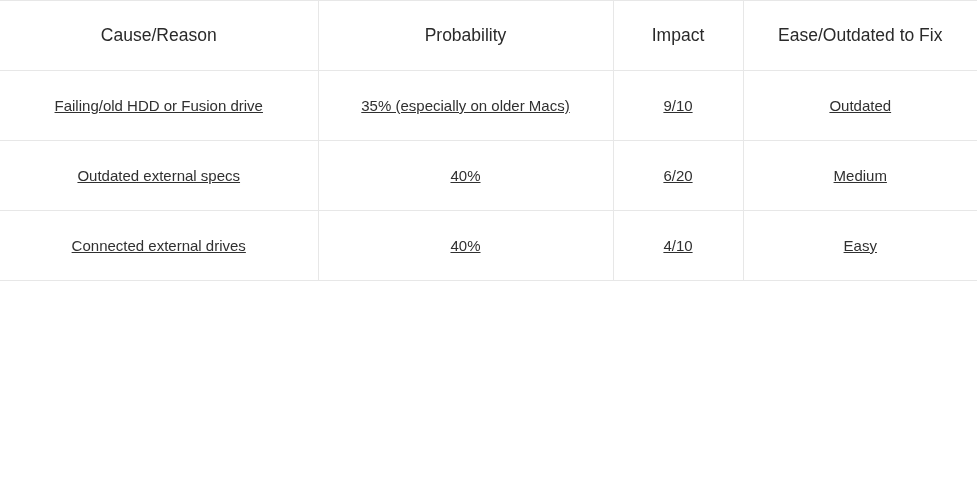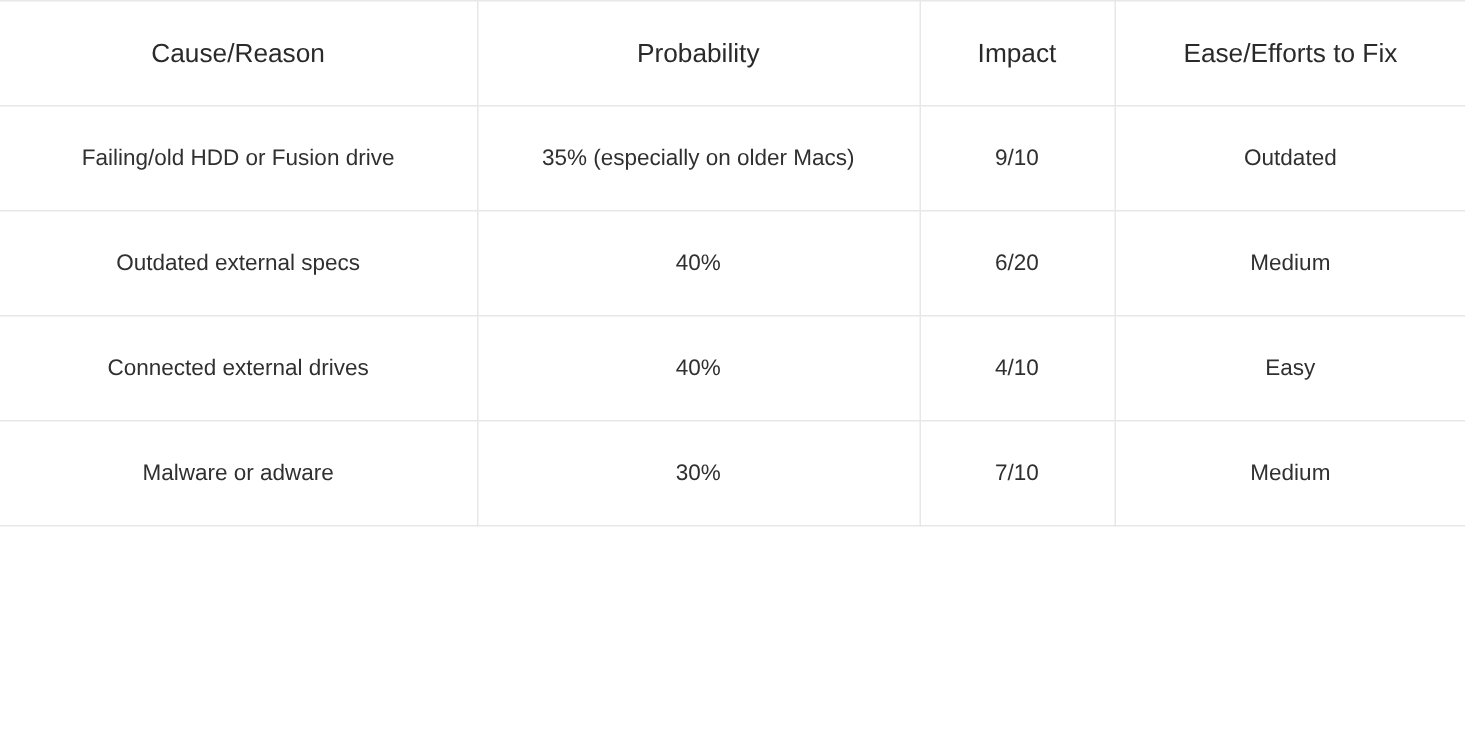--- a/index.html
+++ b/index.html
@@ -53,39 +53,40 @@
     border-right: none;
   }
   table.data-table thead th {
     font-size: 17.5px;
     color: #2a2a2a;
     font-weight: 400;
   }
   table.data-table tbody td {
     font-size: 15px;
     color: #303030;
+    text-decoration: underline;
   }
 </style>
 </head>
 <body>
 
 <div class="table-wrap">
   <table class="data-table">
     <colgroup>
       <col class="col-cause">
       <col class="col-prob">
       <col class="col-impact">
       <col class="col-ease">
     </colgroup>
     <thead>
       <tr>
         <th>Cause/Reason</th>
         <th>Probability</th>
         <th>Impact</th>
-        <th>Ease/Efforts to Fix</th>
+        <th>Ease/Outdated to Fix</th>
       </tr>
     </thead>
     <tbody>
       <tr>
         <td>Failing/old HDD or Fusion drive</td>
         <td>35% (especially on older Macs)</td>
         <td>9/10</td>
         <td>Outdated</td>
       </tr>
       <tr>
@@ -93,21 +94,15 @@
         <td>40%</td>
         <td>6/20</td>
         <td>Medium</td>
       </tr>
       <tr>
         <td>Connected external drives</td>
         <td>40%</td>
         <td>4/10</td>
         <td>Easy</td>
       </tr>
-      <tr>
-        <td>Malware or adware</td>
-        <td>30%</td>
-        <td>7/10</td>
-        <td>Medium</td>
-      </tr>
     </tbody>
   </table>
 </div>
 
 </body></html>

